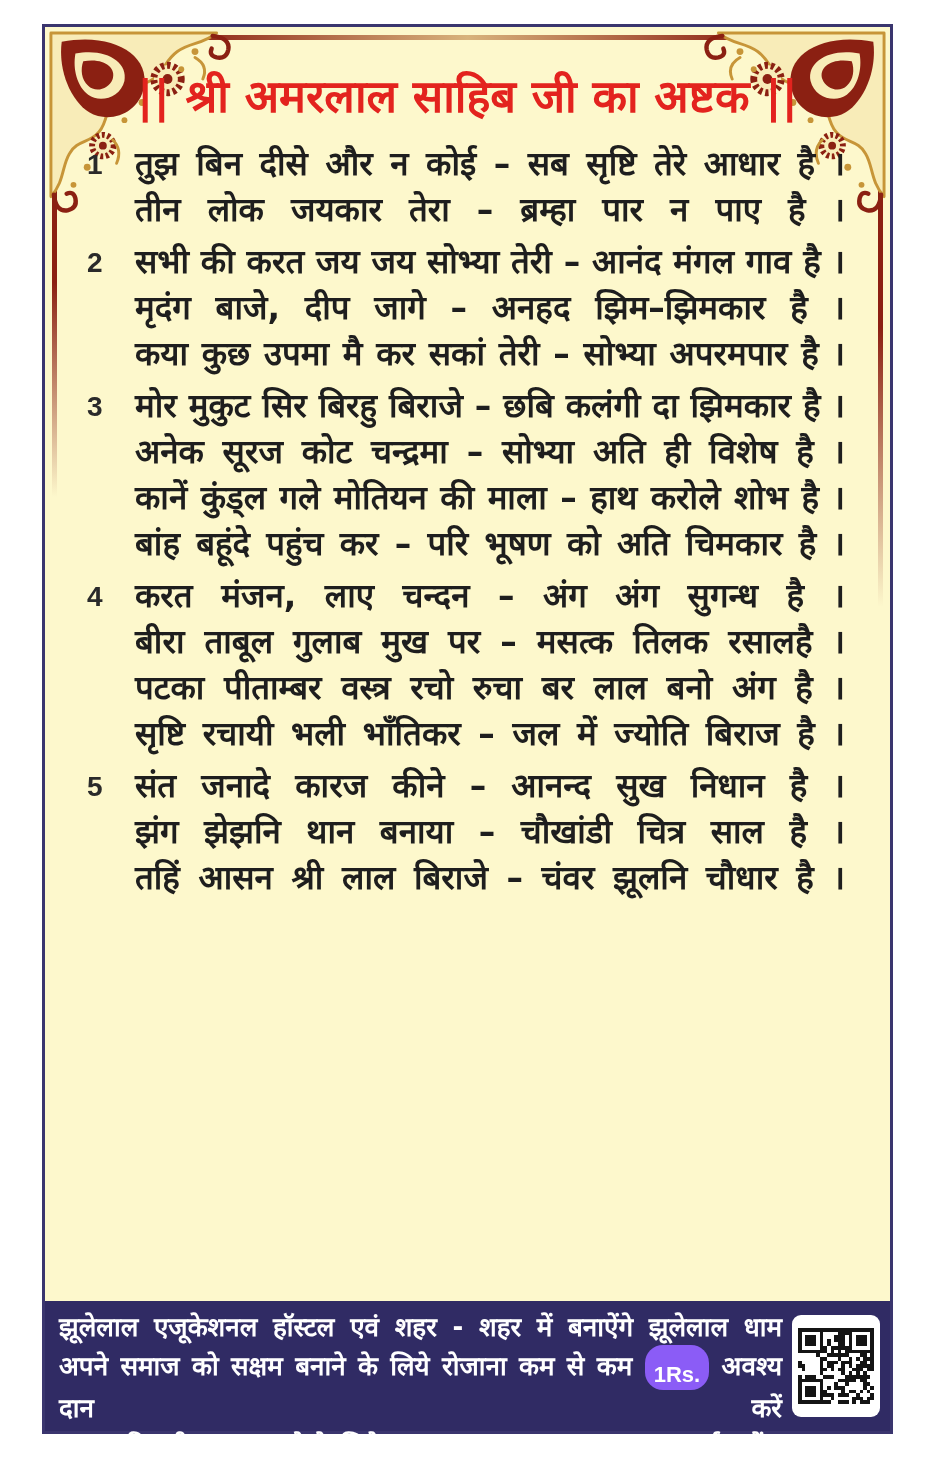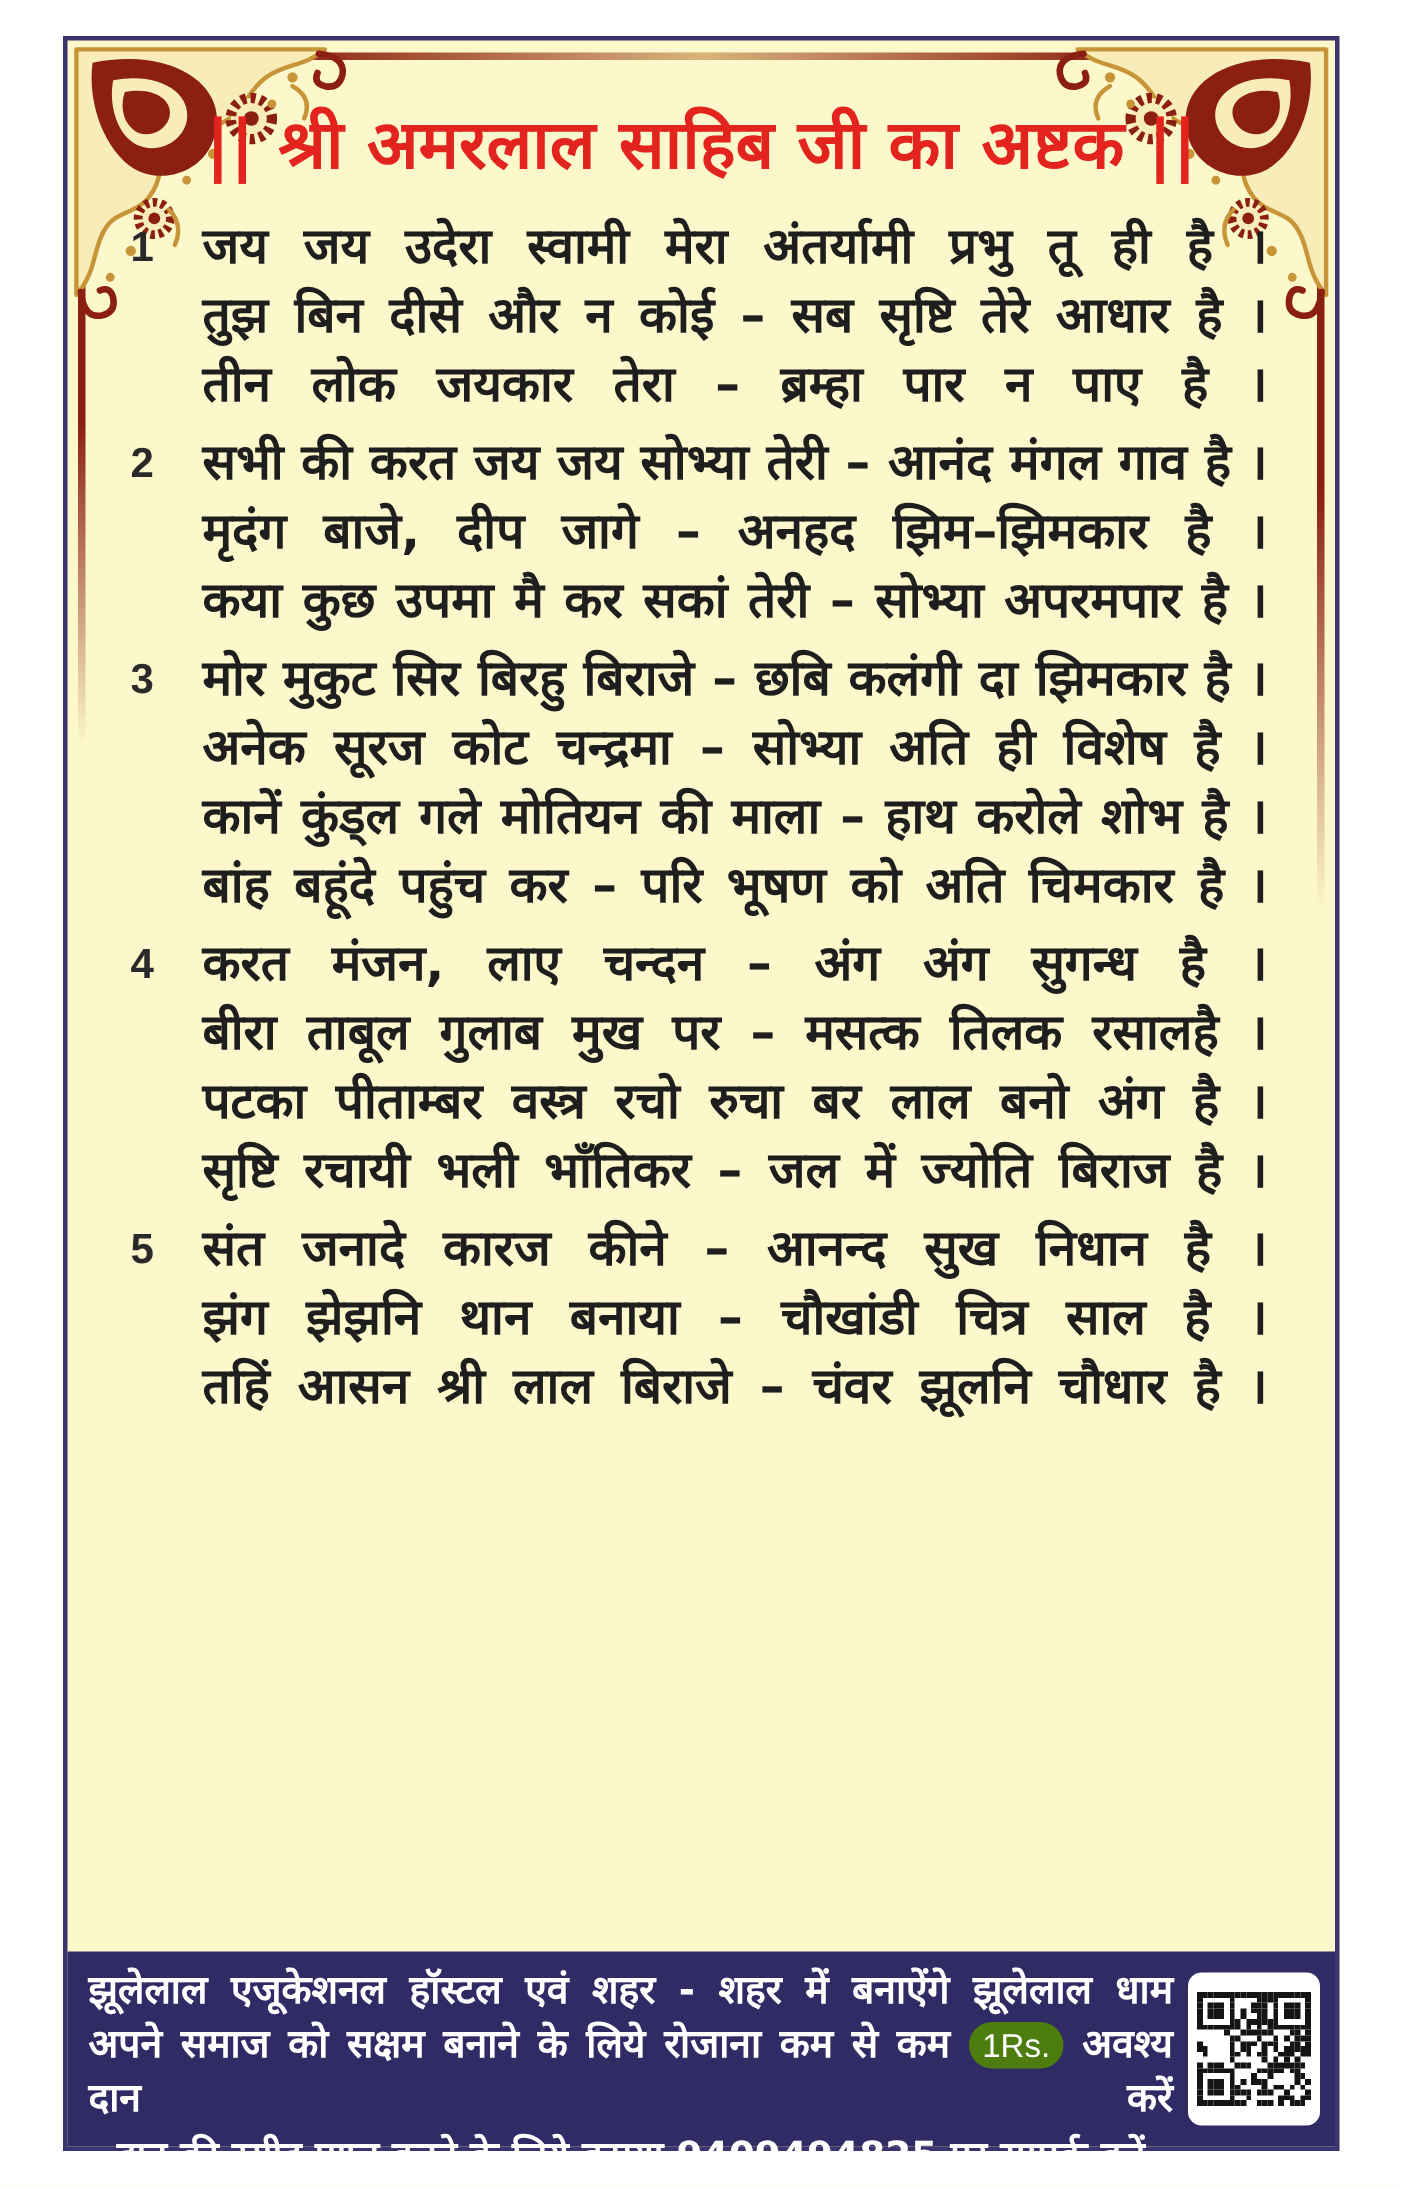--- a/index.html
+++ b/index.html
@@ -33,23 +33,23 @@
   .vlines{flex:1;}
   .vlines .jline{font-size:33px;line-height:46px;}
 
   
   .footer{position:absolute;left:0;right:0;bottom:0;height:130px;background:#302b64;
           display:flex;box-sizing:border-box;padding:8px 10px 6px 14px;z-index:4;}
   .ftext{flex:1;color:#ffffff;padding-right:10px;min-width:0;}
   .f1,.f2{font-size:26px;line-height:36px;font-weight:700;
           text-align:justify;text-align-last:justify;}
   .f3{font-size:25px;line-height:36px;font-weight:700;text-align:center;margin-top:2px;}
-  .badge{display:inline-block;background:#4d7c0f;color:#ffffff;border-radius:18px;
-         padding:3px 9px 2px;font-family:"Liberation Sans",sans-serif;
-         font-weight:400;font-size:22px;line-height:26px;vertical-align:middle;}
+  .badge{display:inline-block;background:#8b5cf6;color:#ffffff;border-radius:18px;
+         padding:17px 9px 2px;font-family:"Liberation Sans",sans-serif;
+         font-weight:700;font-size:22px;line-height:26px;vertical-align:middle;}
   .qrbox{width:88px;height:102px;background:#ffffff;border-radius:9px;flex:0 0 auto;
          display:flex;align-items:center;justify-content:center;align-self:flex-start;margin-top:6px;}
   .qr{width:76px;height:76px;display:grid;
       grid-template-columns:repeat(21,1fr);grid-template-rows:repeat(21,1fr);}
   .qr i{background:#141414;display:block;}
 </style>
 </head>
 <body>
 
 <div class="page">
@@ -104,21 +104,20 @@
 
     <div class="content">
       <h1 class="title">|| श्री अमरलाल साहिब जी का अष्टक ||</h1>
 
 
       <div class="verses">
 
         <div class="verse">
           <div class="vnum">1</div>
           <div class="vlines">
-            <div class="jline">जय जय उदेरा स्वामी मेरा अंतर्यामी प्रभु तू ही है ।</div>
             <div class="jline">तुझ बिन दीसे और न कोई – सब सृष्टि तेरे आधार है ।</div>
             <div class="jline">तीन लोक जयकार तेरा – ब्रम्हा पार न पाए है ।</div>
           </div>
         </div>
 
         <div class="verse">
           <div class="vnum">2</div>
           <div class="vlines">
             <div class="jline">सभी की करत जय जय सोभ्या तेरी – आनंद मंगल गाव है ।</div>
             <div class="jline">मृदंग बाजे, दीप जागे – अनहद झिम–झिमकार है ।</div>

